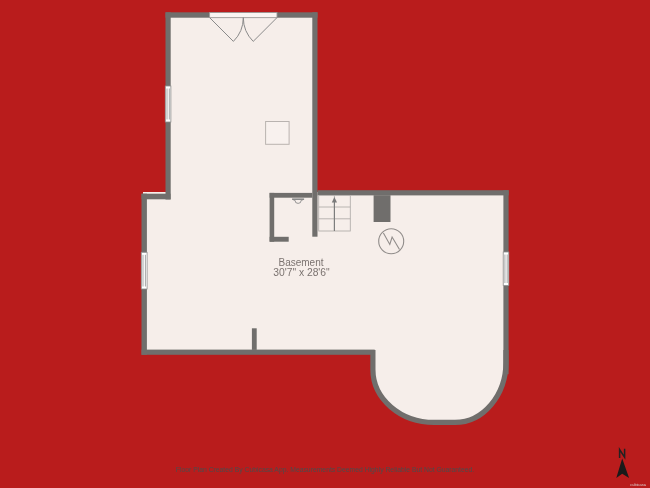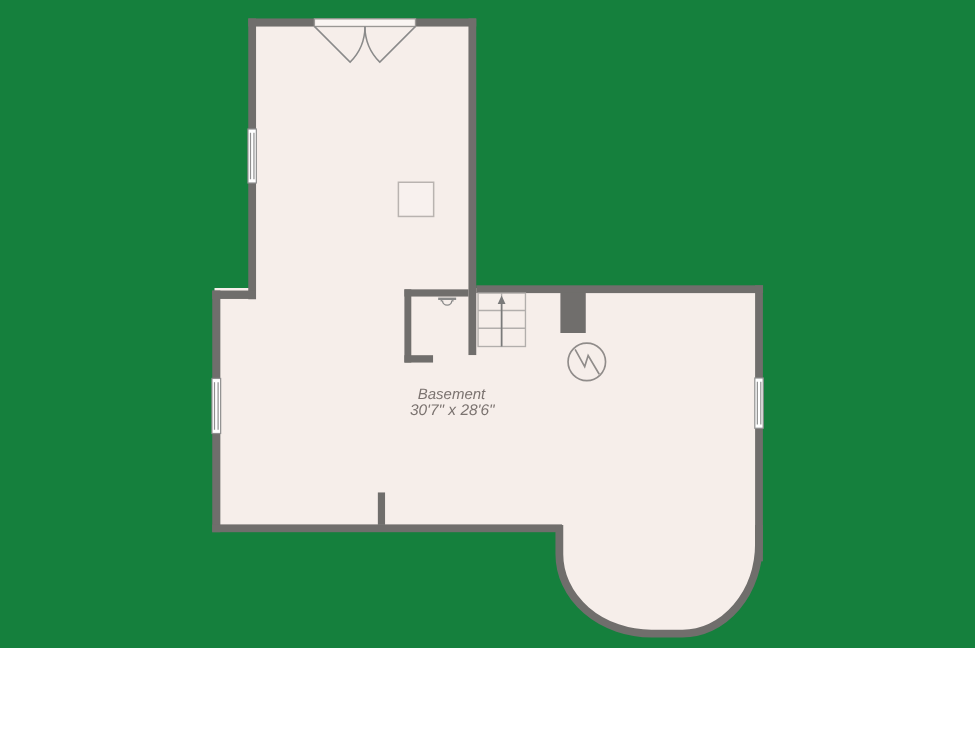--- a/index.html
+++ b/index.html
@@ -1,17 +1,17 @@
 <!DOCTYPE html>
 <html><head>
 <meta charset="utf-8">
 <style>
   html,body{margin:0;padding:0;background:#ffffff;}
-  .page{position:relative;width:650px;height:432px;background:#15803d;overflow:hidden;
-        font-family:"Liberation Sans", sans-serif;font-style:italic;}
+  .page{position:relative;width:650px;height:488px;background:#b91c1c;overflow:hidden;
+        font-family:"Liberation Sans", sans-serif;}
 </style>
 </head>
 <body>
 <div class="page">
 <svg width="650" height="488" viewBox="0 0 650 488">
 
   <g>
     <rect x="167" y="13" width="149" height="186" fill="#f6eeea"></rect>
   </g>
 

